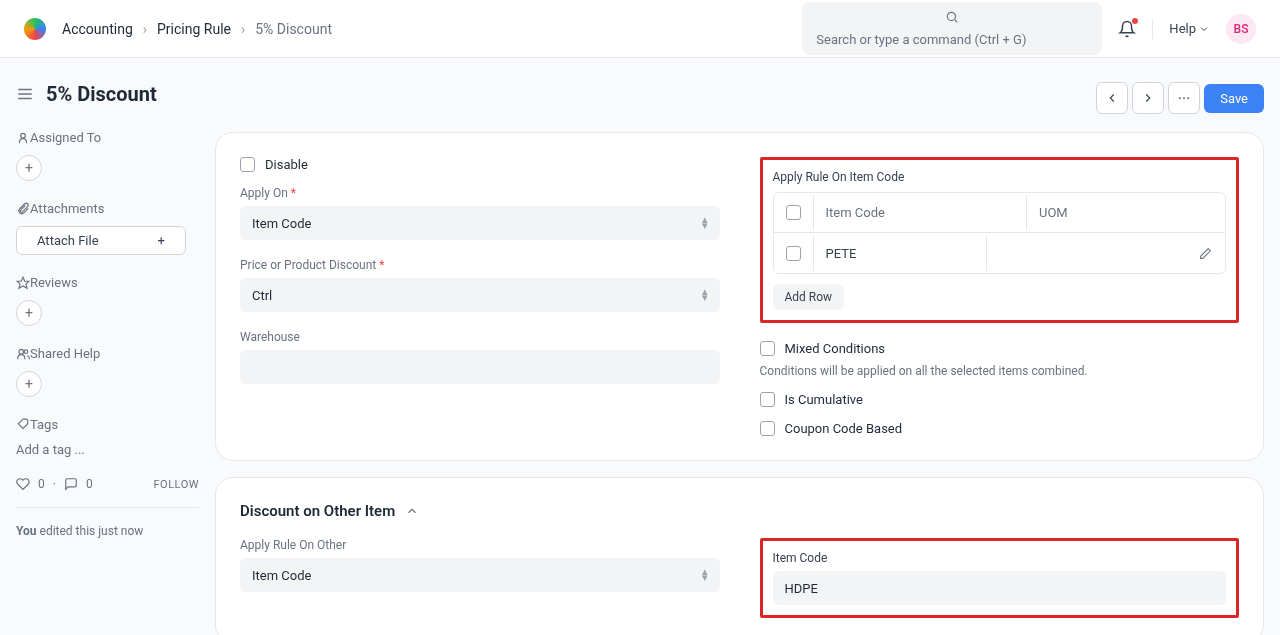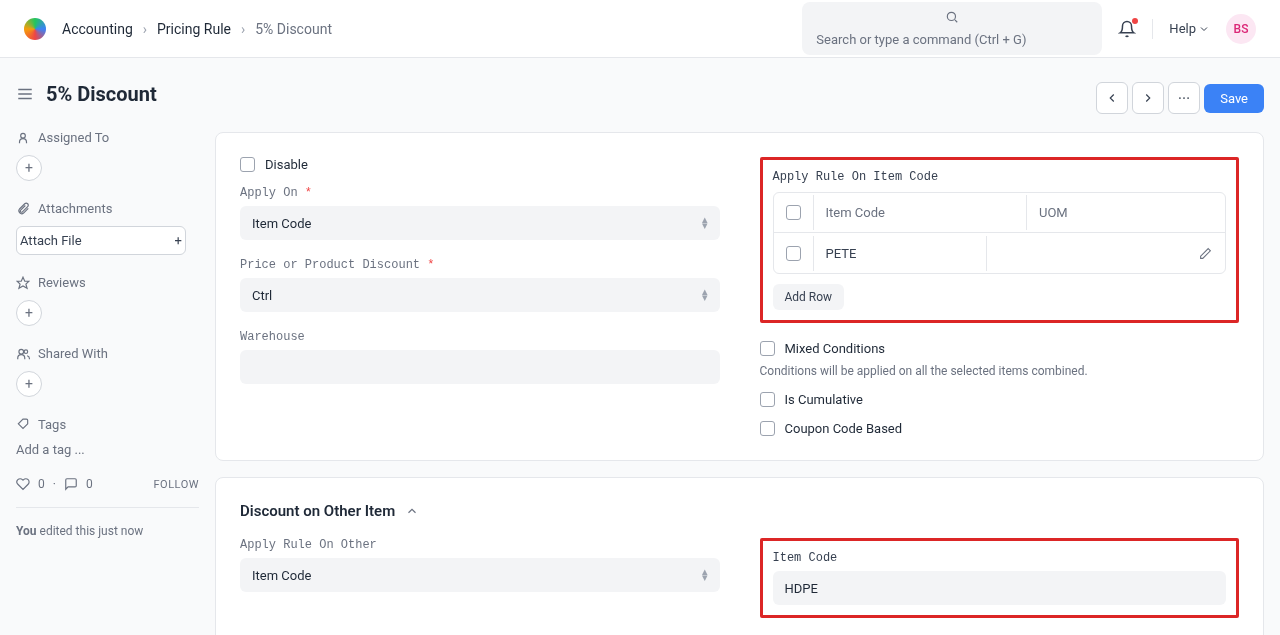--- a/index.html
+++ b/index.html
@@ -25,36 +25,36 @@
 .main { flex: 1; padding: 0 16px 24px 0; }
 
 .titlebar { display: flex; align-items: center; gap: 12px; padding: 24px 0 18px 0; }
 .hamburger { cursor: pointer; color: #6b7280; }
 .page-title { font-size: 20px; font-weight: 700; color: #1f2937; }
 .titlebar .spacer { flex: 1; }
 .iconbtn { width: 32px; height: 32px; border: 1px solid #d1d5db; border-radius: 6px; background: #fff; display: flex; align-items: center; justify-content: center; cursor: pointer; color: #374151; }
 .savebtn { background: #3b82f6; color: #fff; border: none; border-radius: 6px; padding: 7px 16px; font-size: 13px; cursor: pointer; }
 
 .side-section { margin-bottom: 20px; }
-.side-label { display: flex; align-items: center; gap: 8px; color: #6b7280; font-size: 13px; margin-bottom: 10px; }
+.side-label { display: flex; align-items: center; color: #6b7280; font-size: 13px; margin-bottom: 10px; }
 .addcircle { width: 26px; height: 26px; border: 1px solid #d1d5db; border-radius: 50%; background: #fff; display: flex; align-items: center; justify-content: center; cursor: pointer; color: #6b7280; font-size: 14px; }
-.attachbtn { display: flex; align-items: center; justify-content: space-between; border: 1px solid #d1d5db; border-radius: 6px; padding: 6px 3px; font-size: 13px; color: #374151; cursor: pointer; background: #fff; width: 170px; }
+.attachbtn { display: flex; align-items: center; justify-content: space-between; border: 1px solid #d1d5db; border-radius: 6px; padding: 6px 20px; font-size: 13px; color: #374151; cursor: pointer; background: #fff; width: 170px; }
 .tagtext { color: #6b7280; font-size: 13px; }
 .followrow { display: flex; align-items: center; gap: 8px; color: #6b7280; font-size: 12px; margin-top: 20px; padding-bottom: 16px; border-bottom: 1px solid #e5e7eb; }
 .followrow .follow { margin-left: auto; letter-spacing: 0.5px; font-size: 11px; cursor: pointer; }
 .editinfo { color: #6b7280; font-size: 12px; margin-top: 14px; line-height: 1.5; }
 
-.card { background: #fff; border: 1px solid #e5e7eb; border-radius: 8px; padding: 24px; margin-bottom: 16px; }
+.card { background: #fff; border: 1px solid #e5e7eb; border-radius: 18px; padding: 24px; margin-bottom: 16px; }
 .cols { display: flex; gap: 40px; }
 .col { flex: 1; }
 
 .checkrow { display: flex; align-items: center; gap: 10px; margin-bottom: 14px; }
 .chk { width: 15px; height: 15px; border: 1.5px solid #9ca3af; border-radius: 3px; cursor: pointer; }
 .field { margin-bottom: 18px; }
-.flabel { font-size: 12px; color: #6b7280; margin-bottom: 6px; display: block; font-family: Liberation Mono, monospace; }
+.flabel { font-size: 12px; color: #6b7280; margin-bottom: 6px; display: block; }
 .req::after { content: ' *'; color: #ef4444; }
 .control { background: #f3f4f6; border-radius: 6px; padding: 8px 12px; display: flex; align-items: center; justify-content: space-between; color: #1f2937; font-size: 13px; min-height: 34px; }
 .control.empty { color: transparent; }
 .updown { color: #9ca3af; font-size: 11px; display: flex; flex-direction: column; line-height: 6px; }
 
 .helptext { font-size: 12px; color: #6b7280; margin-top: -6px; margin-bottom: 14px; }
 
 .hibox { border: 3px solid #dc2626; padding: 10px; border-radius: 2px; }
 
 .gridtable { border: 1px solid #e5e7eb; border-radius: 6px; margin-top: 8px; overflow: hidden; }
@@ -159,21 +159,21 @@
     </div>
 
     <div class="side-section">
       <div class="side-label">
         <svg width="14" height="14" viewBox="0 0 24 24" fill="none" stroke="#6b7280" stroke-width="2">
             <circle cx="9" cy="8" r="4"></circle>
             <path d="M3 21v-2a6 6 0 0 1 12 0v2"></path>
             <circle cx="17" cy="8" r="3"></circle>
             <path d="M23 21v-1a5 5 0 0 0-4-5"></path>
           </svg>
-        <span>Shared With</span>
+        <span>Shared Help</span>
       </div>
       <div class="addcircle">+</div>
     </div>
 
     <div class="side-section">
       <div class="side-label">
         <svg width="14" height="14" viewBox="0 0 24 24" fill="none" stroke="#6b7280" stroke-width="2">
             <path d="M20 10l-8 8-8-8 8-8h6a2 2 0 0 1 2 2z"></path>
           </svg>
         <span>Tags</span>

